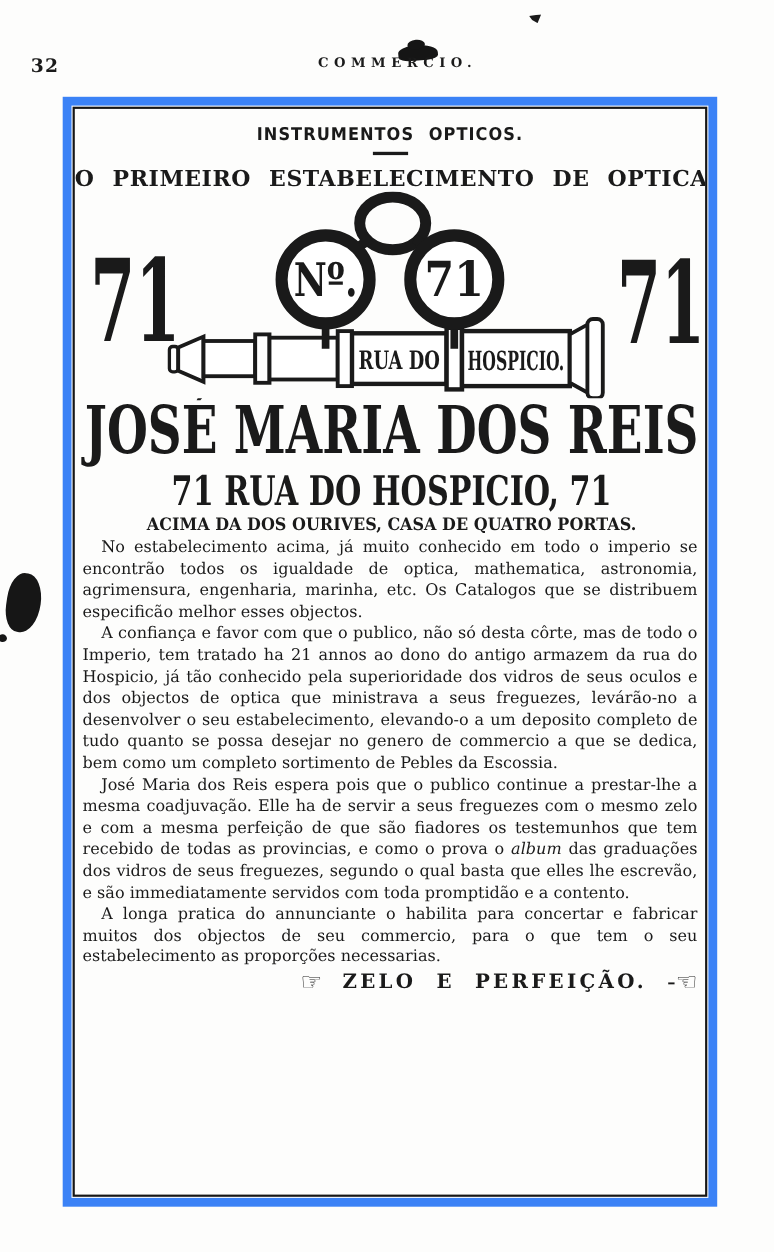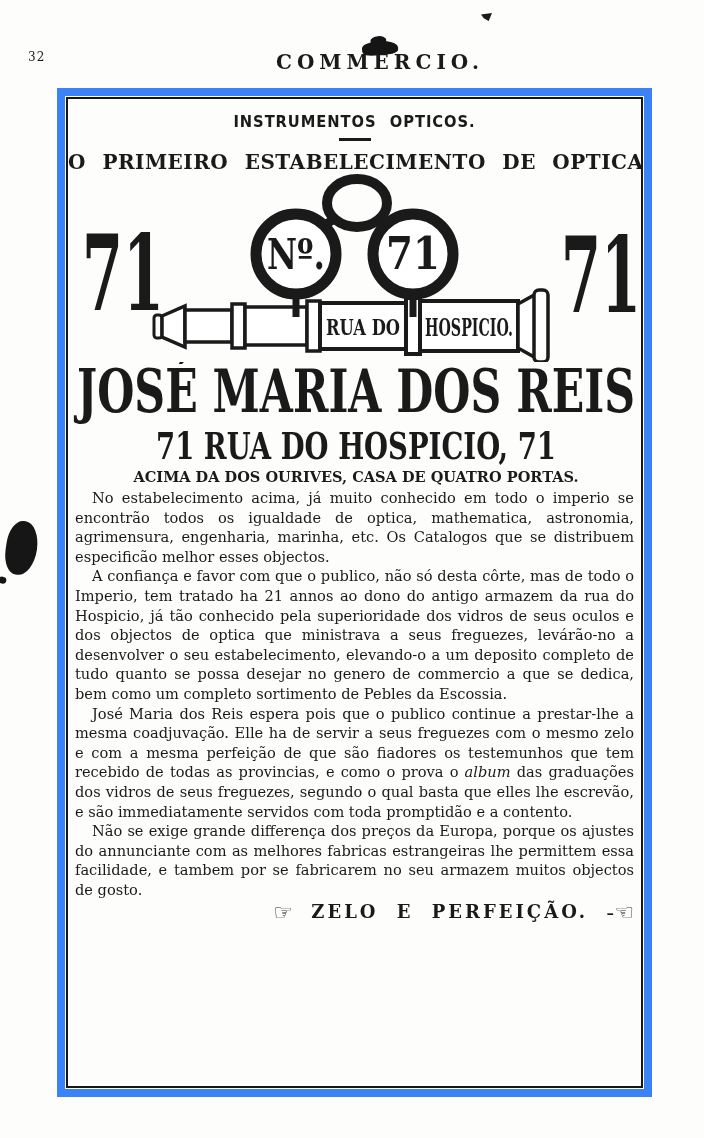--- a/index.html
+++ b/index.html
@@ -3,22 +3,22 @@
 <meta charset="utf-8">
 <style>
   html,body{margin:0;padding:0;}
   body{
     width:704px;height:1138px;position:relative;
     background:#fdfdfc;color:#1a1a1a;
     font-family:"DejaVu Serif", serif;
     overflow:hidden;
   }
   
-  .page-number{position:absolute;left:28px;top:50px;font-size:12px;font-weight:normal;letter-spacing:1px;}
-  .header-title{position:absolute;left:276px;top:50px;font-size:20px;font-weight:bold;letter-spacing:5px;}
+  .page-number{position:absolute;left:28px;top:50px;font-size:17px;font-weight:bold;letter-spacing:1px;}
+  .header-title{position:absolute;left:289px;top:50px;font-size:12px;font-weight:bold;letter-spacing:5px;}
   .ornament-blob{
     position:absolute;left:362px;top:41px;width:36px;height:14px;background:#151515;
     border-radius:55% 70% 35% 40%;transform:rotate(-5deg);
   }
   .ornament-blob:before{content:"";position:absolute;left:9px;top:-5px;width:16px;height:9px;background:#151515;border-radius:50%;}
   .speck-top{position:absolute;left:481px;top:13px;width:11px;height:8px;background:#1a1a1a;
     clip-path:polygon(0 20%,100% 0,70% 100%,25% 65%);}
   .ink-blot{position:absolute;left:6px;top:521px;width:31px;height:54px;background:#161616;
     border-radius:48% 52% 55% 45%;transform:rotate(8deg);}
   .ink-blot:after{content:"";position:absolute;left:-3px;top:58px;width:8px;height:7px;background:#161616;border-radius:50%;}
@@ -99,21 +99,21 @@
     <svg class="title-svg" width="577" height="124" viewBox="0 0 577 124">
       <text x="288" y="50" text-anchor="middle" font-size="60" font-weight="bold" textLength="558" lengthAdjust="spacingAndGlyphs" fill="#1a1a1a">JOSÉ MARIA DOS REIS</text>
       <text x="288" y="97" text-anchor="middle" font-size="37" font-weight="bold" textLength="400" lengthAdjust="spacingAndGlyphs" fill="#1a1a1a">71 RUA DO HOSPICIO, 71</text>
       <text x="288" y="120" text-anchor="middle" font-size="15.5" font-weight="bold" textLength="445" lengthAdjust="spacingAndGlyphs" fill="#1a1a1a">ACIMA DA DOS OURIVES, CASA DE QUATRO PORTAS.</text>
     </svg>
 
     <div class="ad-body">
       <p>No estabelecimento acima, já muito conhecido em todo o imperio se encontrão todos os igualdade de optica, mathematica, astronomia, agrimensura, engenharia, marinha, etc. Os Catalogos que se distribuem especificão melhor esses objectos.</p>
       <p>A confiança e favor com que o publico, não só desta côrte, mas de todo o Imperio, tem tratado ha 21 annos ao dono do antigo armazem da rua do Hospicio, já tão conhecido pela superioridade dos vidros de seus oculos e dos objectos de optica que ministrava a seus freguezes, levárão-no a desenvolver o seu estabelecimento, elevando-o a um deposito completo de tudo quanto se possa desejar no genero de commercio a que se dedica, bem como um completo sortimento de Pebles da Escossia.</p>
       <p><span>José Maria dos Reis espera pois que o publico continue a prestar-lhe a mesma coadjuvação. Elle ha de servir a seus freguezes com o mesmo zelo e com a mesma perfeição de que são fiadores os testemunhos que tem recebido de todas as provincias, e como o prova o </span><em>album</em><span> das graduações dos vidros de seus freguezes, segundo o qual basta que elles lhe escrevão, e são immediatamente servidos com toda promptidão e a contento.</span></p>
-      <p>Não se exige grande differença dos preços da Europa, porque os ajustes do annunciante com as melhores fabricas estrangeiras lhe permittem essa facilidade, e tambem por se fabricarem no seu armazem muitos objectos de gosto.</p>
+      <p>A longa pratica do annunciante o habilita para concertar e fabricar muitos dos objectos de seu commercio, para o que tem o seu estabelecimento as proporções necessarias.</p>
 
       <div class="motto-line">
         <span class="manicule">☞</span>
         <span>ZELO E PERFEIÇÃO.</span>
         <span class="manicule">-☜</span>
       </div>
     </div>
 
   </div>
 </div>

